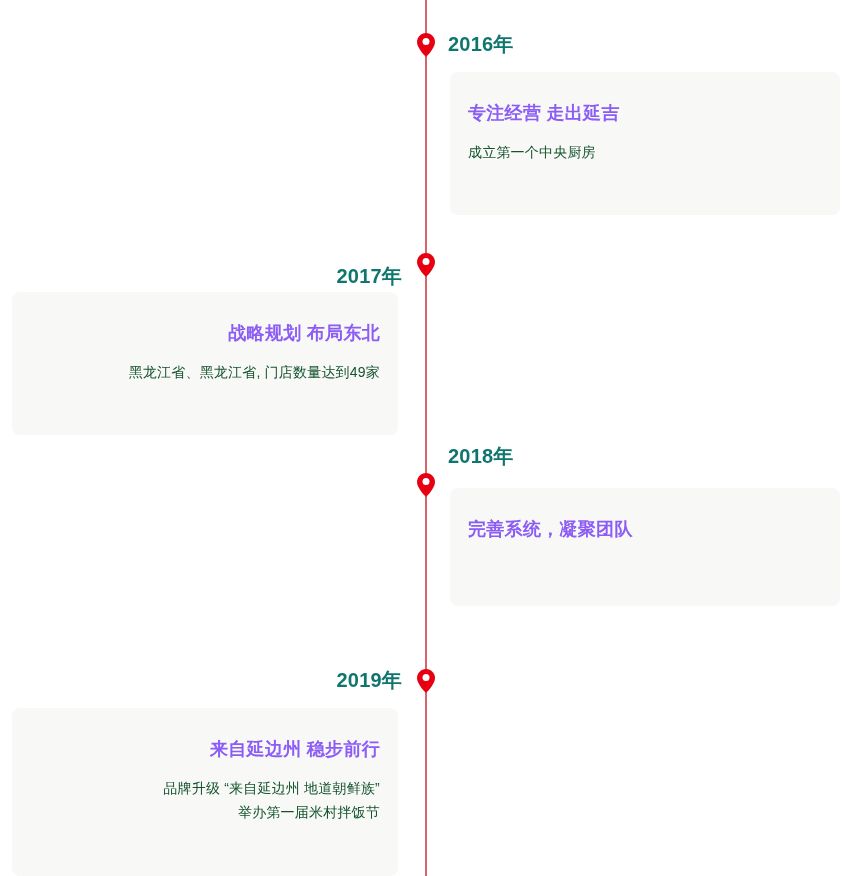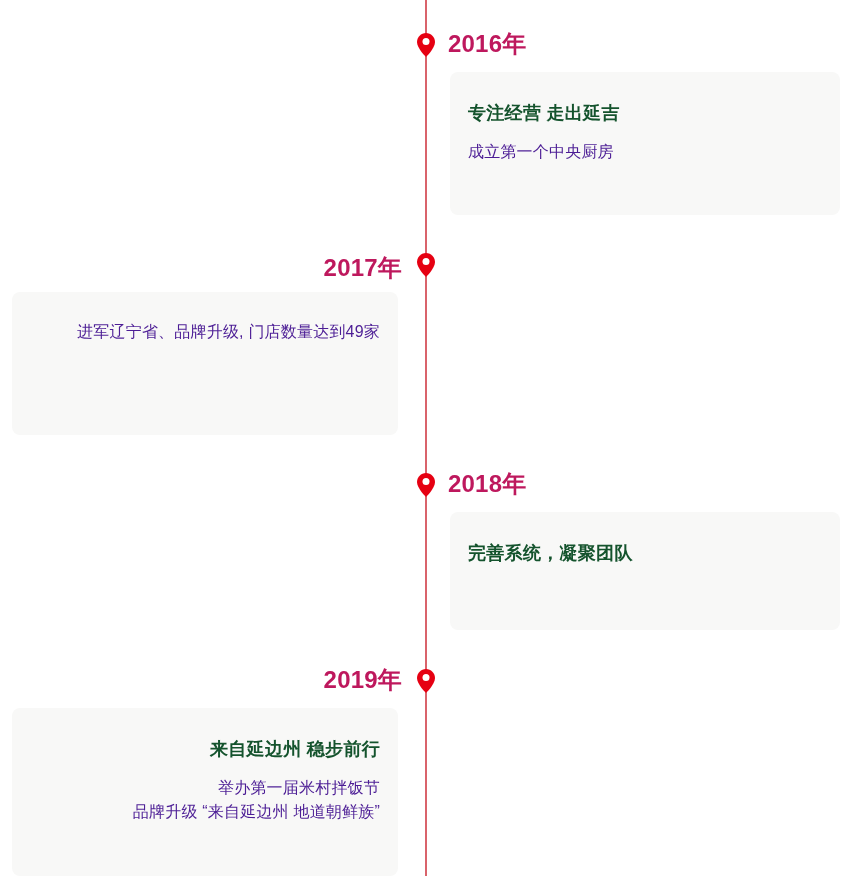--- a/index.html
+++ b/index.html
@@ -39,23 +39,23 @@
     left: 417px;
     width: 18px;
     height: 24px;
     z-index: 3;
   }
   .pin svg { display: block; width: 18px; height: 24px; }
 
   
   .year {
     position: absolute;
-    font-size: 24px;
+    font-size: 20px;
     font-weight: bold;
-    color: #be185d;
+    color: #0f766e;
     letter-spacing: 0.2px;
     white-space: nowrap;
     line-height: 24px;
   }
   .entry.side-right .year {
     left: 448px;
     text-align: left;
   }
   .entry.side-left .year {
     right: 453px;
@@ -78,28 +78,28 @@
   .entry.side-left .card {
     left: 12px;
     width: 386px;
     padding: 28px 18px 26px 26px;
     text-align: right;
   }
 
   .card-title {
     font-size: 18px;
     font-weight: bold;
-    color: #14532d;
+    color: #8b5cf6;
     line-height: 26px;
     margin: 0 0 14px 0;
     letter-spacing: 0.3px;
   }
   .card-line {
-    font-size: 16px;
-    color: #4c1d95;
+    font-size: 14px;
+    color: #14532d;
     line-height: 24px;
     letter-spacing: 0.2px;
     white-space: nowrap;
   }
 </style>
 </head>
 <body>
 
 <div class="timeline-axis"></div>
 
@@ -117,45 +117,46 @@
   </div>
 </div>
 
 <div class="entry side-left" style="top:0;">
   <div class="pin" style="top:253px;">
     <svg viewBox="0 0 18 24" xmlns="http://www.w3.org/2000/svg">
       <path d="M9 0 C4.03 0 0 4.03 0 9 C0 15.4 9 24 9 24 C9 24 18 15.4 18 9 C18 4.03 13.97 0 9 0 Z" fill="#e60012"></path>
       <circle cx="9" cy="8.6" r="3.5" fill="#ffffff"></circle>
     </svg>
   </div>
-  <div class="year" style="top:256px;">2017年</div>
+  <div class="year" style="top:264px;">2017年</div>
   <div class="card" style="top:292px; height:143px;">
-    <div class="card-line">进军辽宁省、品牌升级, 门店数量达到49家</div>
+    <div class="card-title">战略规划 布局东北</div>
+    <div class="card-line">黑龙江省、黑龙江省, 门店数量达到49家</div>
   </div>
 </div>
 
 <div class="entry side-right" style="top:0;">
   <div class="pin" style="top:473px;">
     <svg viewBox="0 0 18 24" xmlns="http://www.w3.org/2000/svg">
       <path d="M9 0 C4.03 0 0 4.03 0 9 C0 15.4 9 24 9 24 C9 24 18 15.4 18 9 C18 4.03 13.97 0 9 0 Z" fill="#e60012"></path>
       <circle cx="9" cy="8.6" r="3.5" fill="#ffffff"></circle>
     </svg>
   </div>
-  <div class="year" style="top:472px;">2018年</div>
-  <div class="card" style="top:512px; height:118px;">
+  <div class="year" style="top:444px;">2018年</div>
+  <div class="card" style="top:488px; height:118px;">
     <div class="card-title">完善系统，凝聚团队</div>
   </div>
 </div>
 
 <div class="entry side-left" style="top:0;">
   <div class="pin" style="top:669px;">
     <svg viewBox="0 0 18 24" xmlns="http://www.w3.org/2000/svg">
       <path d="M9 0 C4.03 0 0 4.03 0 9 C0 15.4 9 24 9 24 C9 24 18 15.4 18 9 C18 4.03 13.97 0 9 0 Z" fill="#e60012"></path>
       <circle cx="9" cy="8.6" r="3.5" fill="#ffffff"></circle>
     </svg>
   </div>
   <div class="year" style="top:668px;text-align:right;">2019年</div>
   <div class="card" style="top:708px; height:168px;">
     <div class="card-title">来自延边州 稳步前行</div>
+    <div class="card-line">品牌升级 “来自延边州 地道朝鲜族”</div>
     <div class="card-line">举办第一届米村拌饭节</div>
-    <div class="card-line">品牌升级 “来自延边州 地道朝鲜族”</div>
   </div>
 </div>
 
 </body></html>

